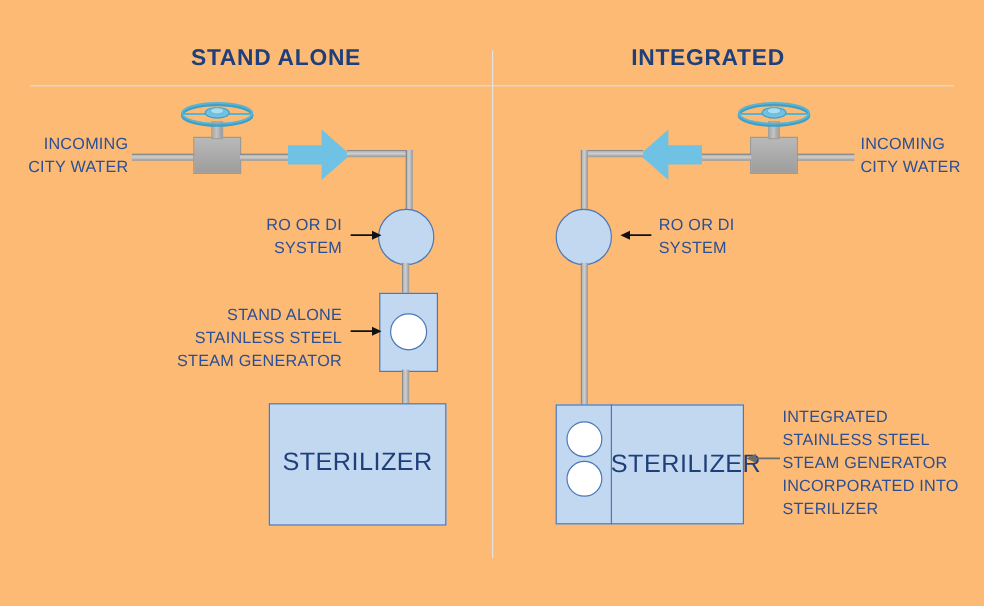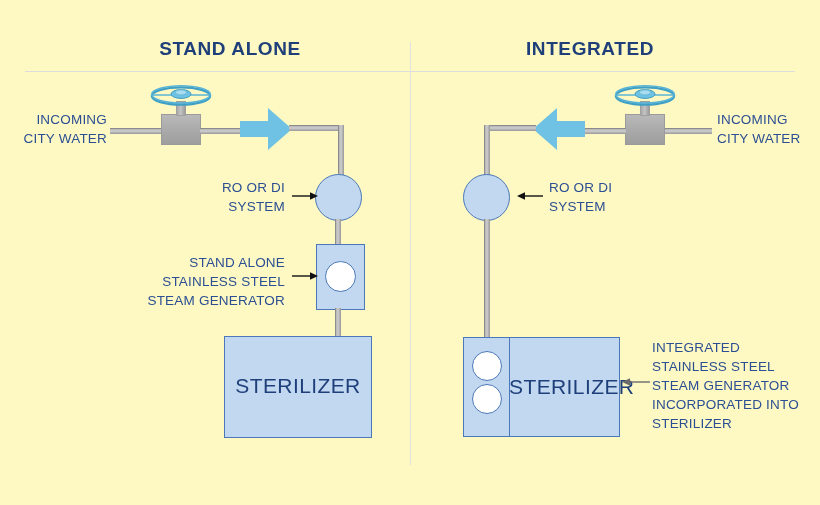--- a/index.html
+++ b/index.html
@@ -10,21 +10,21 @@
     width: 820px;
     height: 505px;
     background: #f4f4f4;
     font-family: "Liberation Sans", sans-serif;
     overflow: hidden;
   }
   #stage {
     position: relative;
     width: 820px;
     height: 505px;
-    background: #fef9c3;
+    background: #fdba74;
   }
   .col-title {
     position: absolute;
     font-size: 19px;
     font-weight: bold;
     letter-spacing: 0.6px;
     color: #1f3f7a;
     text-align: center;
     white-space: nowrap;
   }

